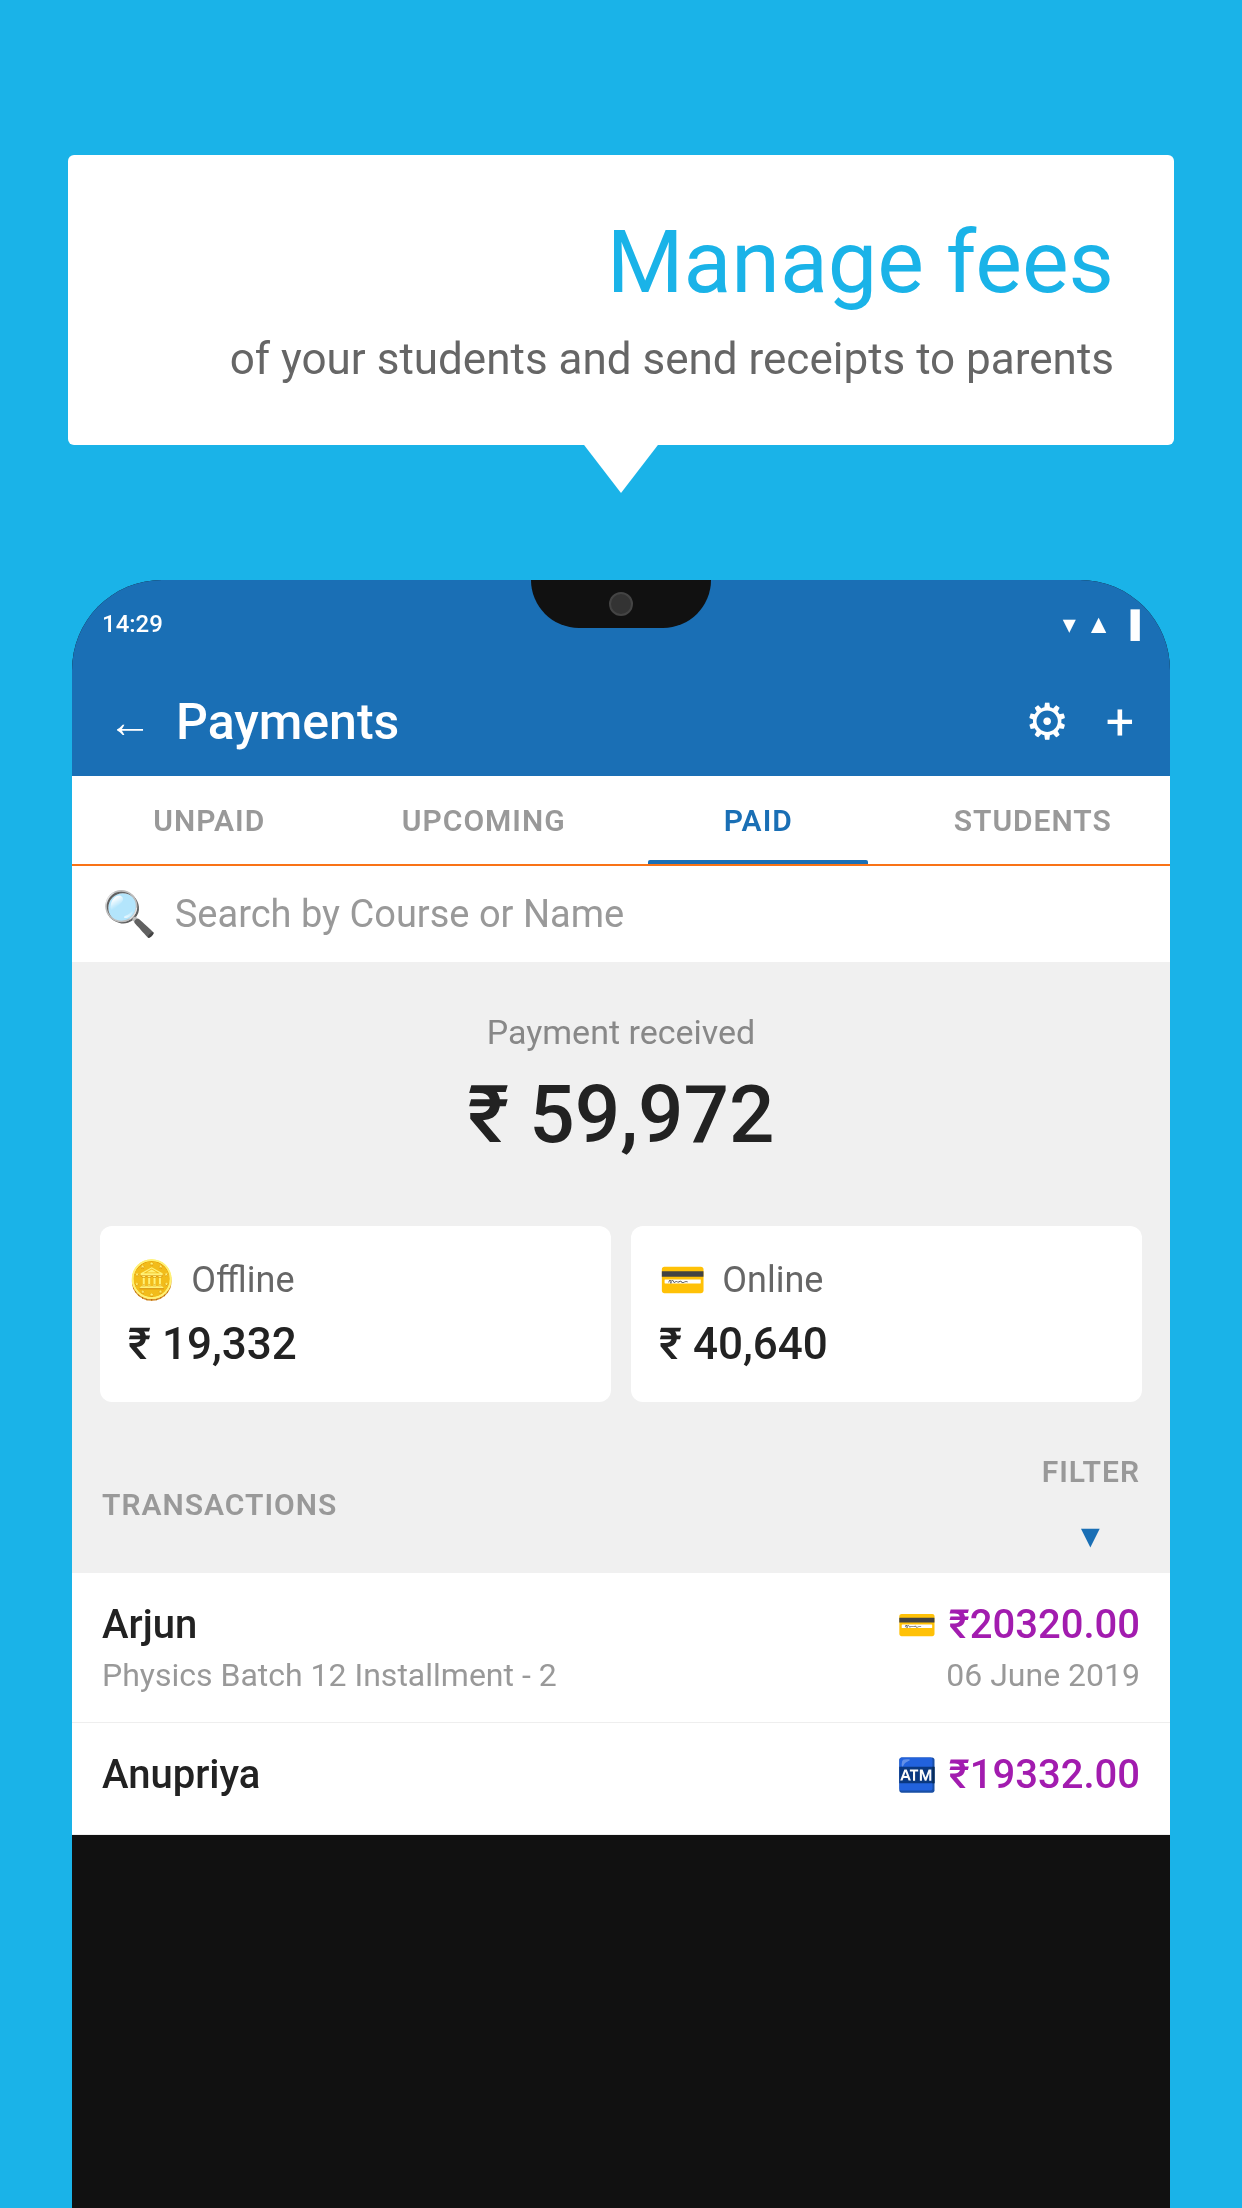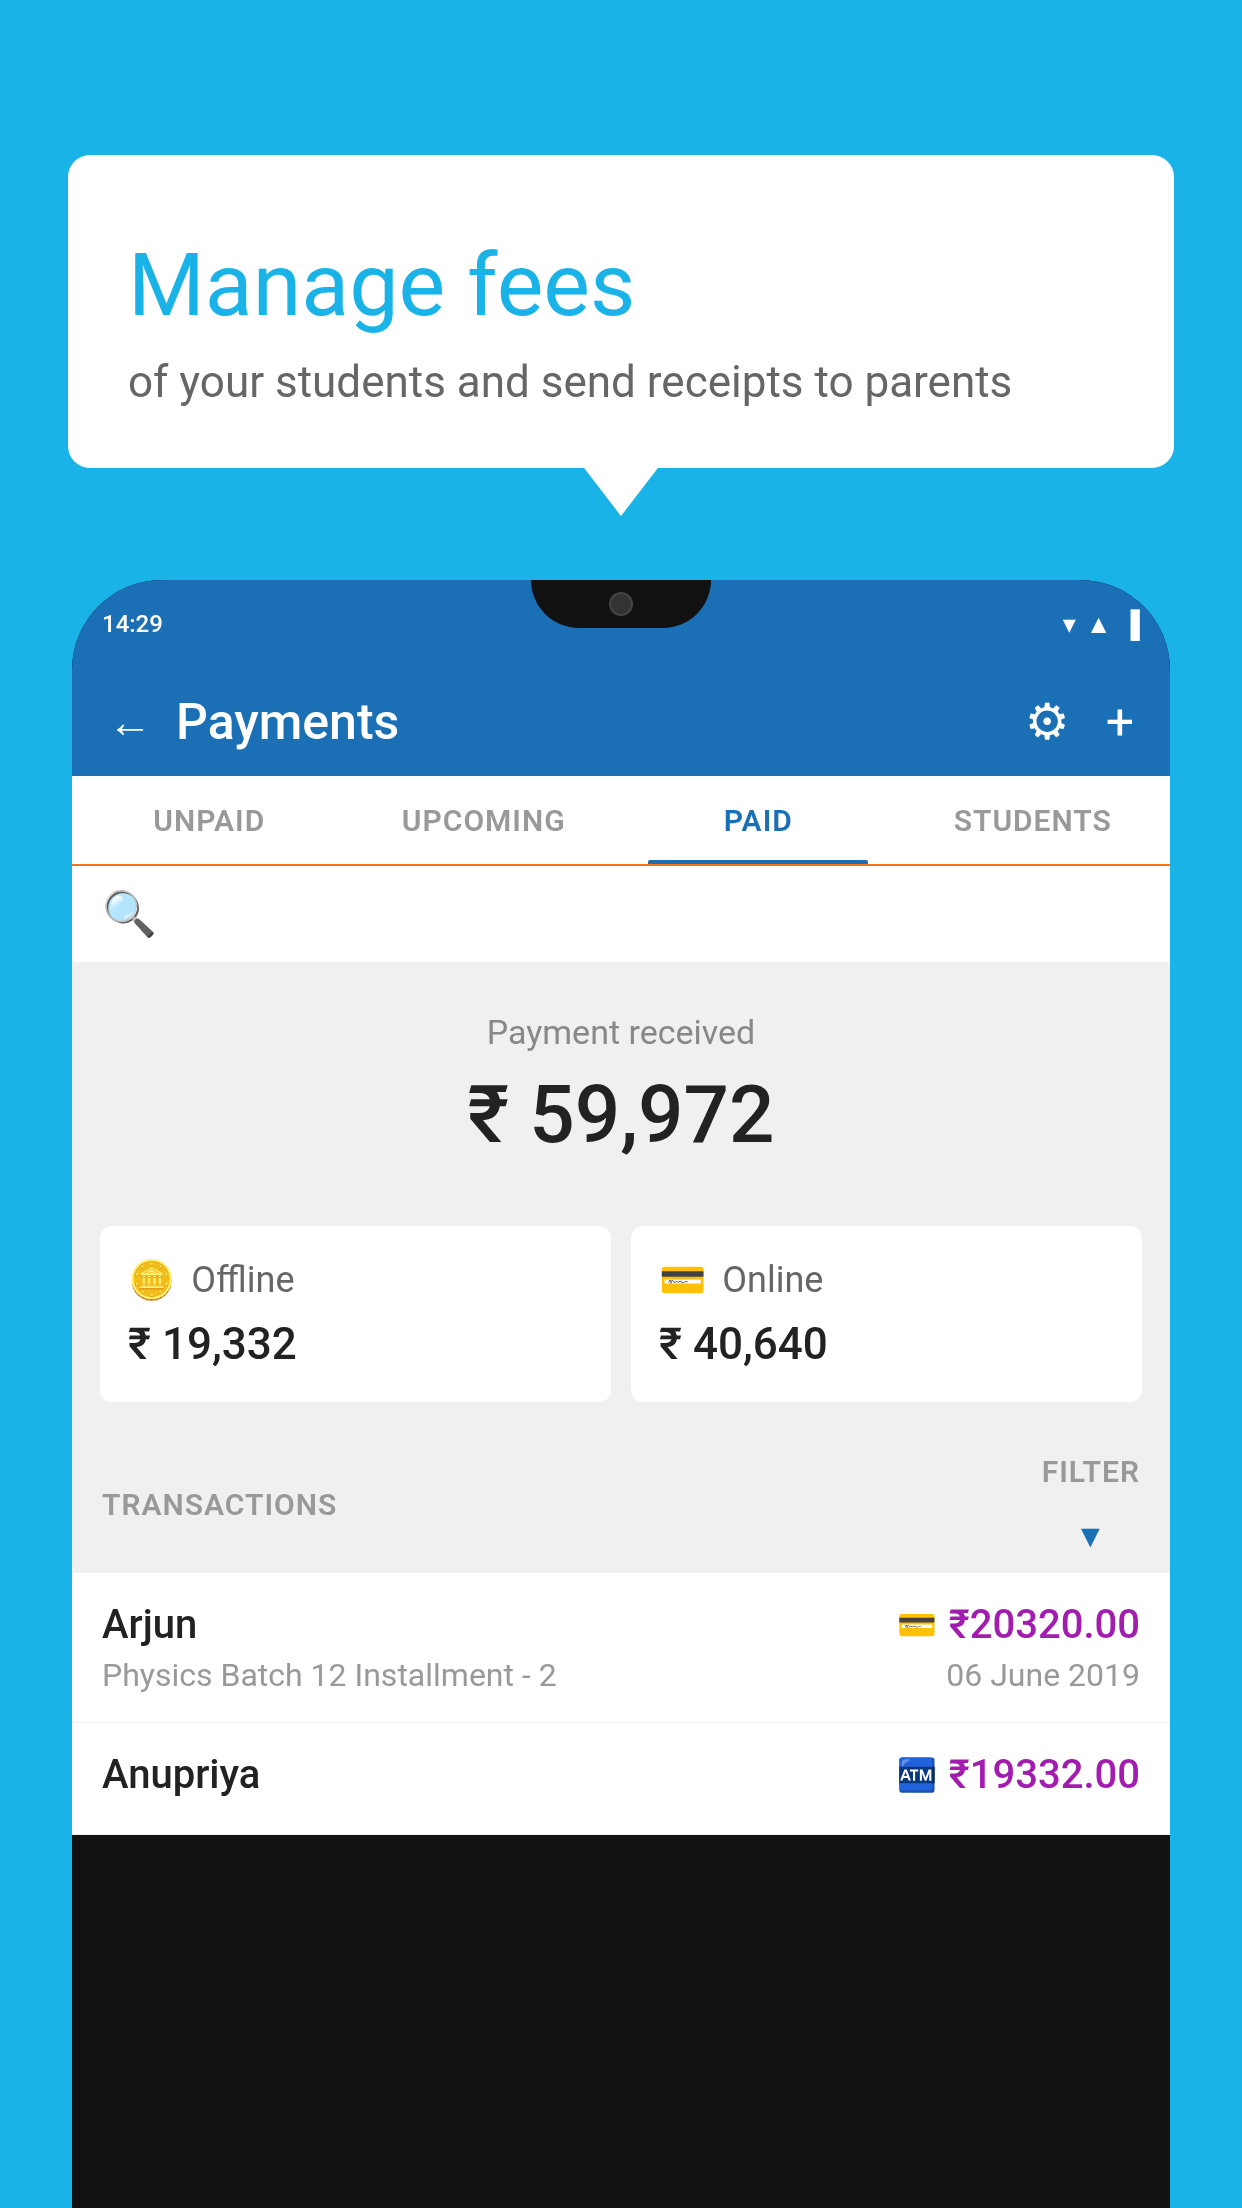--- a/index.html
+++ b/index.html
@@ -13,23 +13,23 @@
       overflow: hidden;
     }
 
     
     .speech-bubble {
       position: absolute;
       top: 155px;
       left: 68px;
       right: 68px;
       background: white;
-      border-radius: 22px;
-      padding: 78px 60px 60px;
-      text-align: left;
+      border-radius: 6px;
+      padding: 55px 60px 60px;
+      text-align: right;
     }
 
     .speech-bubble::after {
       content: '';
       position: absolute;
       bottom: -48px;
       left: 50%;
       transform: translateX(-50%);
       width: 0;
       height: 0;
@@ -407,20 +407,21 @@
     </div>
     <div class="tab">
       <span>STUDENTS</span>
     </div>
   </div>
 
   <div class="phone-screen">
 
     <div class="search-bar">
       <span class="search-icon">🔍</span>
+      <span class="search-input-text">Search by Course or Name</span>
     </div>
 
     <div class="payment-summary">
       <div class="payment-label">Payment received</div>
       <div class="payment-amount">₹ 59,972</div>
     </div>
 
     <div class="payment-cards">
       <div class="payment-card">
         <div class="card-header">

